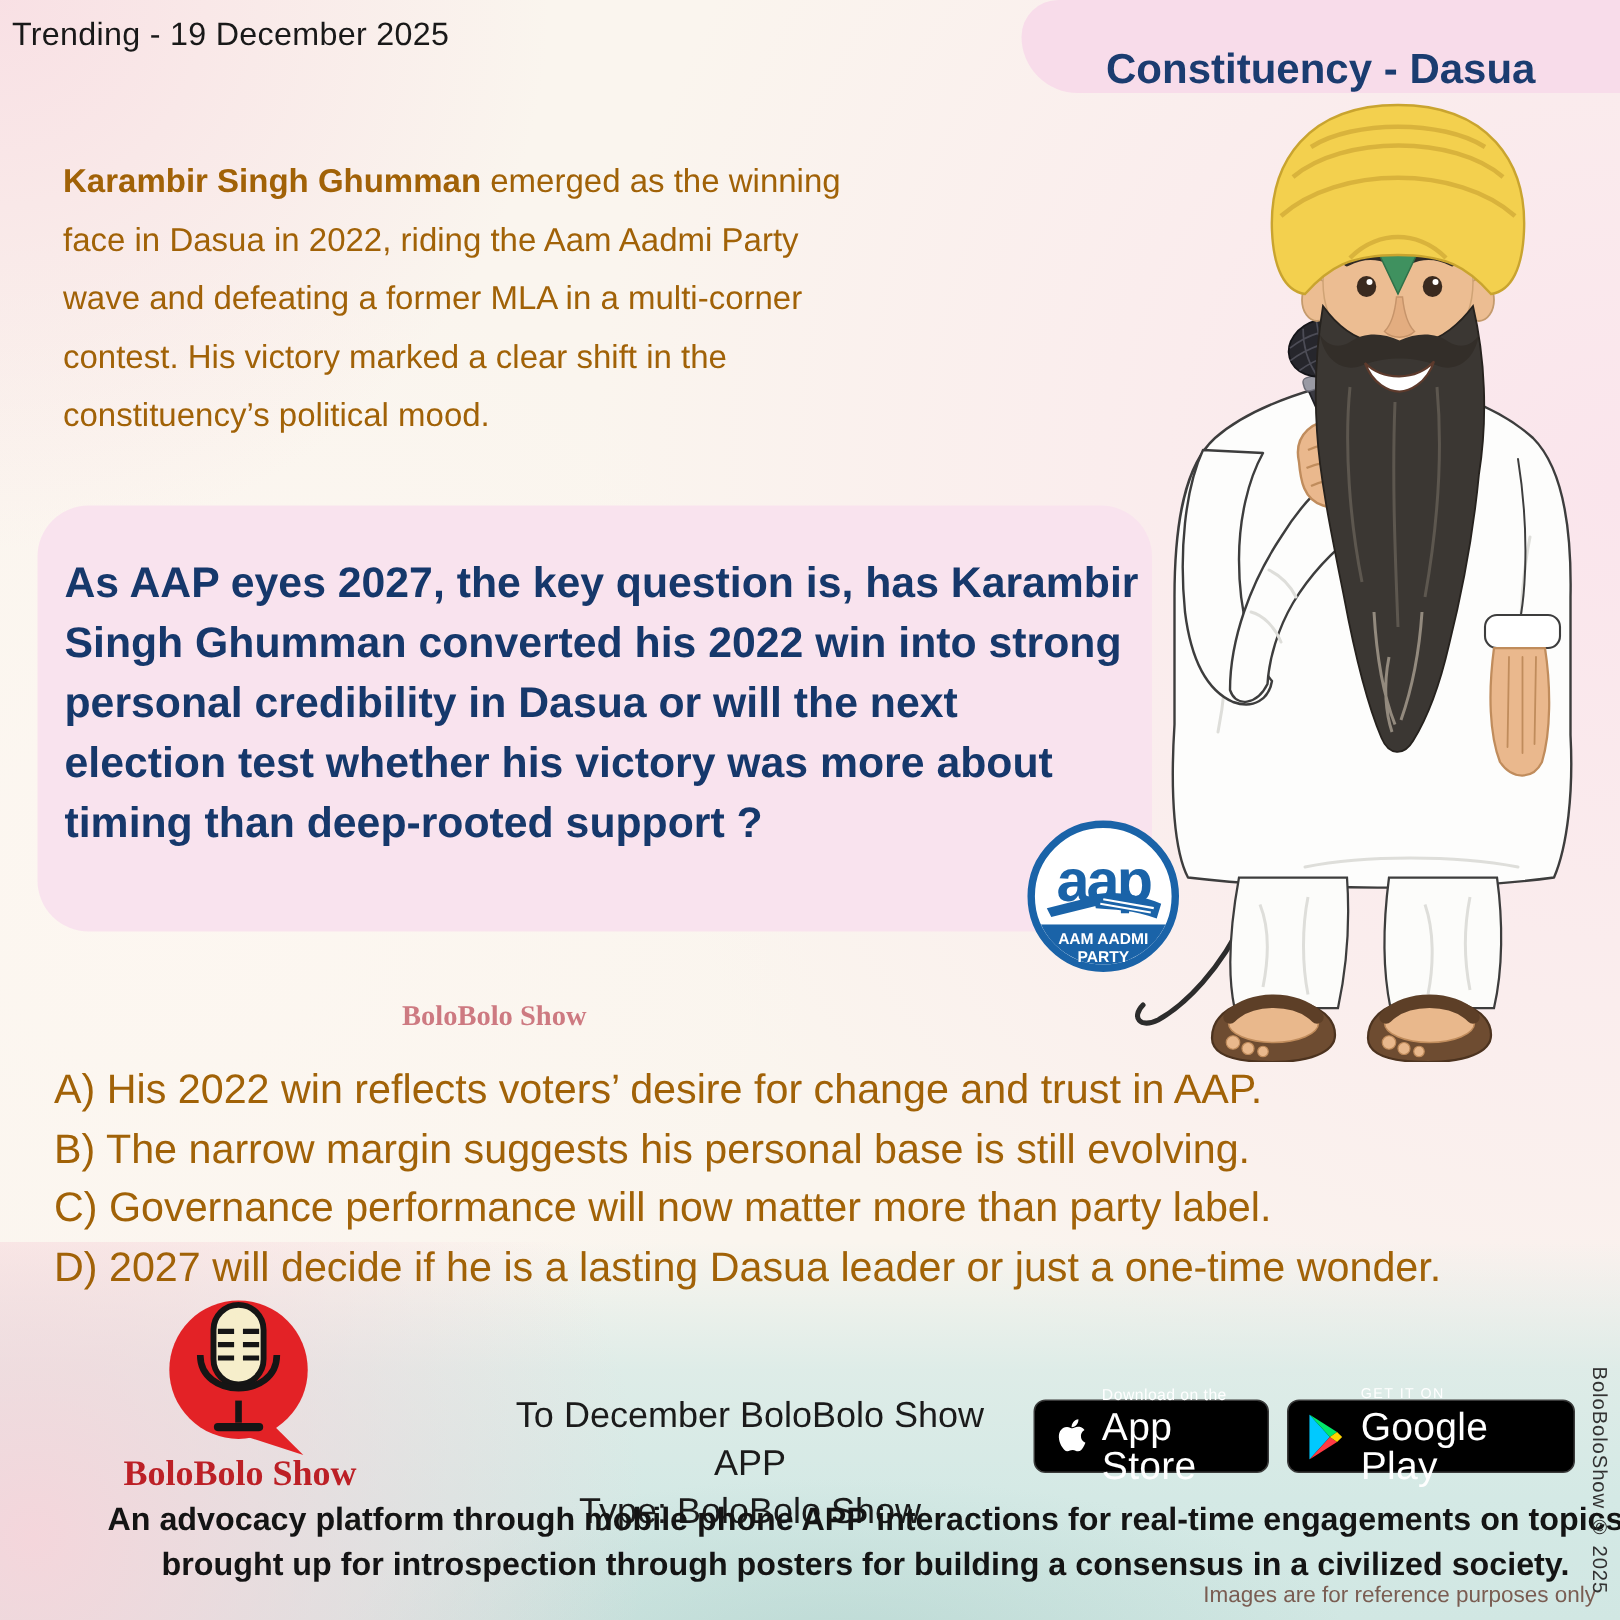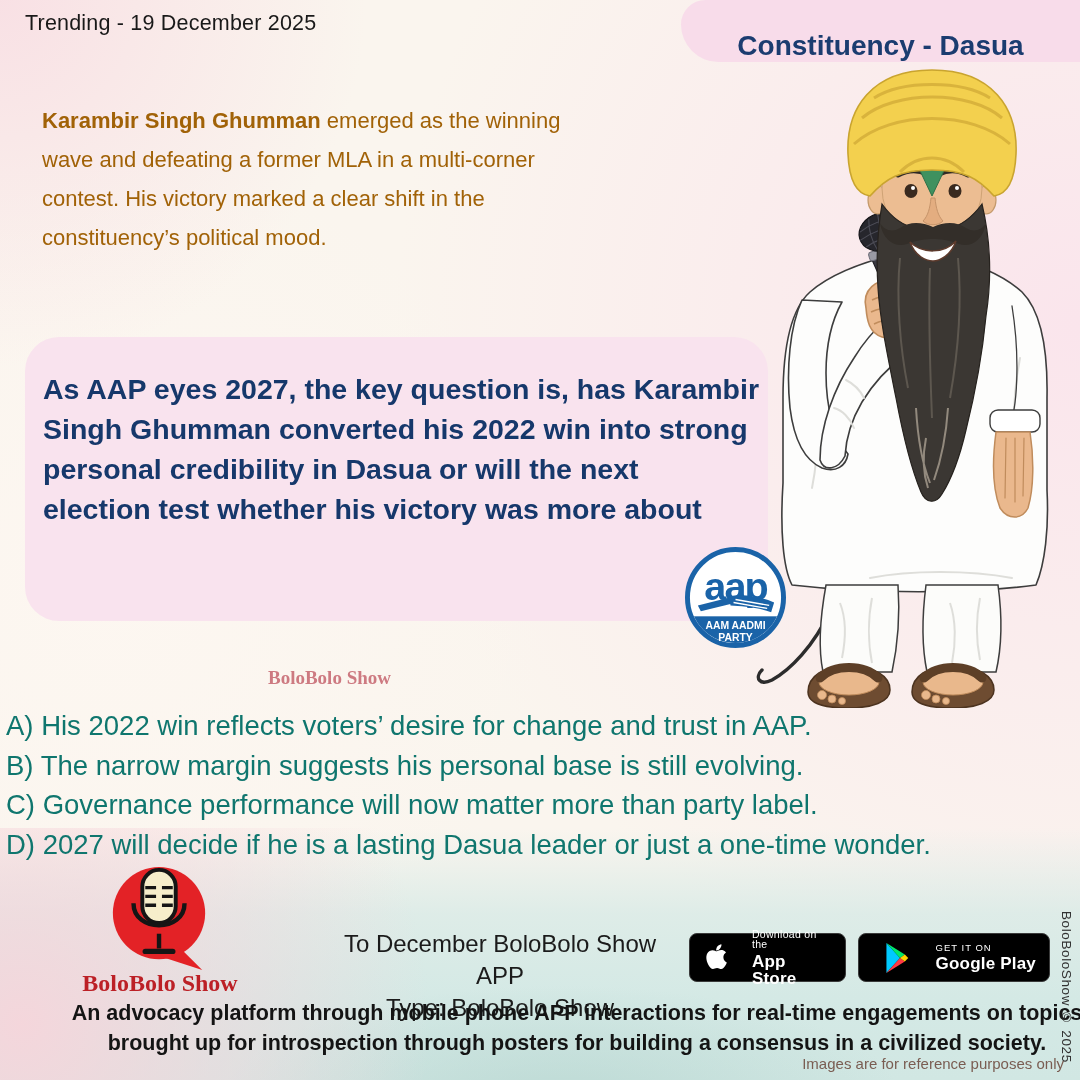--- a/index.html
+++ b/index.html
@@ -12,58 +12,58 @@
     background:
       radial-gradient(circle at 100% 30%, rgba(250,228,236,.95) 0%, rgba(250,228,236,0) 52%),
       radial-gradient(circle at 0% 0%, rgba(248,219,226,.8) 0%, rgba(248,219,226,0) 24%),
       radial-gradient(circle at 10% 55%, rgba(253,247,241,.9) 0%, rgba(253,247,241,0) 40%);}
   .bg-bottom{position:absolute;left:0;top:828px;width:1080px;height:252px;
     background:
       radial-gradient(circle at 2% 78%, rgba(246,213,219,.95) 0%, rgba(246,213,219,0) 38%),
       radial-gradient(ellipse 45% 65% at 52% 108%, rgba(173,208,202,.55) 0%, rgba(173,208,202,0) 70%),
       linear-gradient(180deg, rgba(218,236,232,0) 0%, rgba(215,234,230,.8) 34%, #d4e9e5 68%, #d1e7e3 100%);}
 
-  .trending{left:25px;top:11px;font-size:21.5px;color:#191919;letter-spacing:.2px;}
+  .trending{left:8px;top:11px;font-size:21.5px;color:#191919;letter-spacing:.2px;}
   .banner{left:681px;top:0;width:399px;height:62px;background:#f8dcea;
           border-radius:26px 0 0 40px;display:flex;align-items:flex-end;justify-content:center;}
   .banner span{font-size:28px;font-weight:bold;color:#1b3c70;}
 
   .intro{left:42px;top:101px;width:710px;font-size:22px;line-height:39px;color:#a16207;}
   .intro b{font-weight:bold;}
   .intro div{white-space:nowrap;}
 
   .qbox{left:25px;top:337px;width:743px;height:284px;background:#f9e3ee;border-radius:34px;}
   .qtext{left:43px;top:369px;width:720px;font-size:28.5px;line-height:40px;
          font-weight:bold;color:#16386b;}
   .qtext div{white-space:nowrap;}
 
   .watermark{left:268px;top:667px;font-family:"Liberation Serif",serif;font-weight:bold;
              font-size:19px;color:#c96d76;opacity:.9;}
 
-  .options{left:6px;top:706px;font-size:27.5px;line-height:39.5px;color:#0f766e;}
+  .options{left:36px;top:706px;font-size:27.5px;line-height:39.5px;color:#a16207;}
   .options div{white-space:nowrap;}
 
   .aap-logo{left:684px;top:546px;width:103px;height:103px;}
   .figure{left:750px;top:58px;width:330px;height:650px;}
 
   .bolo-logo{left:106px;top:862px;width:108px;height:114px;}
   .bolo-text{left:62px;top:970px;width:196px;text-align:center;
              font-family:"Liberation Serif",serif;font-weight:bold;font-size:24px;color:#bc2026;}
 
   .download{left:330px;top:928px;width:340px;text-align:center;font-size:24px;
             color:#1b1b1b;line-height:32px;}
 
   .badge{background:#000;border-radius:8px;border:1.5px solid #3a3a3a;color:#fff;
-         display:flex;align-items:center;padding:16px 13px;gap:24px;box-sizing:border-box;justify-content:flex-end;}
+         display:flex;align-items:center;padding:16px 13px;gap:10px;box-sizing:border-box;}
   .badge-appstore{left:689px;top:933px;width:157px;height:49px;}
   .badge-gplay{left:858px;top:933px;width:192px;height:49px;}
   .badge .txt{display:flex;flex-direction:column;justify-content:center;line-height:1;}
   .badge .small{font-size:10.5px;letter-spacing:.3px;margin-bottom:3px;}
   .badge .small.caps{font-size:9.5px;letter-spacing:1px;}
-  .badge .big{font-size:17px;font-weight:bold;letter-spacing:.2px;}
+  .badge .big{font-size:26px;font-weight:normal;letter-spacing:.2px;}
 
   .tagline{left:0;top:998px;width:1062px;text-align:center;font-weight:bold;
            font-size:21.5px;line-height:30px;color:#141414;padding-left:46px;}
   .tagline div{white-space:nowrap;}
 
   .disclaimer{right:16px;top:1055px;font-size:15px;color:#7a5d52;}
   .copyright{right:6px;top:911px;writing-mode:vertical-rl;font-size:13.5px;color:#323232;
              letter-spacing:.6px;}
 </style>
 </head>
@@ -75,31 +75,33 @@
   <div class="bg-bottom"></div>
 
   <div class="abs trending">Trending - 19 December 2025</div>
 
   <div class="abs banner">
     <span>Constituency - Dasua</span>
   </div>
 
   <div class="abs intro">
     <div><b>Karambir Singh Ghumman</b><span> emerged as the winning</span></div>
+    <div>face in Dasua in 2022, riding the Aam Aadmi Party</div>
     <div>wave and defeating a former MLA in a multi-corner</div>
     <div>contest. His victory marked a clear shift in the</div>
     <div>constituency’s political mood.</div>
   </div>
 
   <div class="abs qbox"></div>
   <div class="abs qtext">
     <div>As AAP eyes 2027, the key question is, has Karambir</div>
     <div>Singh Ghumman converted his 2022 win into strong</div>
     <div>personal credibility in Dasua or will the next</div>
     <div>election test whether his victory was more about</div>
+    <div>timing than deep-rooted support ?</div>
   </div>
 
   <svg class="abs aap-logo" viewBox="0 0 104 104">
     <circle cx="52" cy="52" r="48.5" fill="#ffffff" stroke="#1a63a8" stroke-width="5"></circle>
     <clipPath id="aapclip">
         <circle cx="52" cy="52" r="46"></circle>
       </clipPath>
     <g clip-path="url(#aapclip)">
       <rect x="0" y="71" width="104" height="33" fill="#1a63a8"></rect>
     </g>

